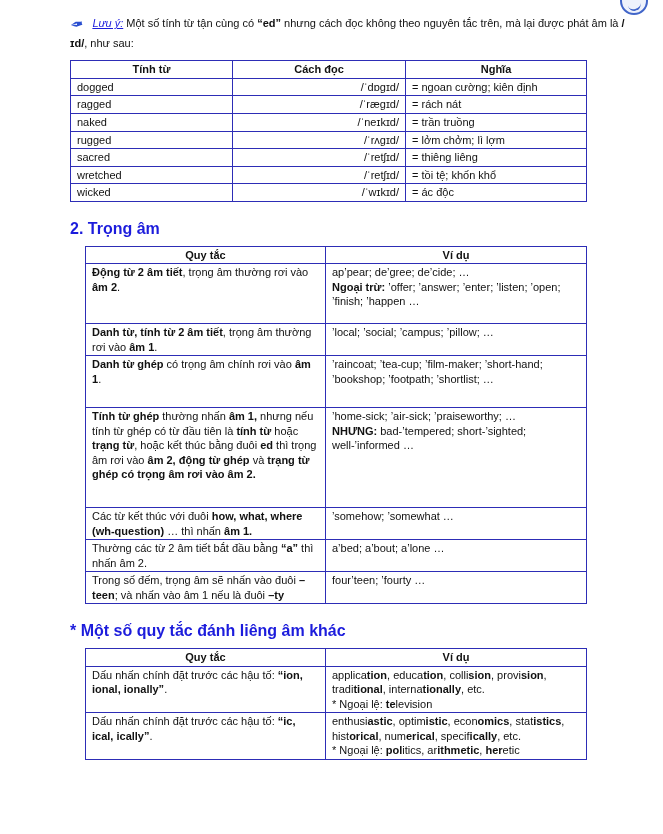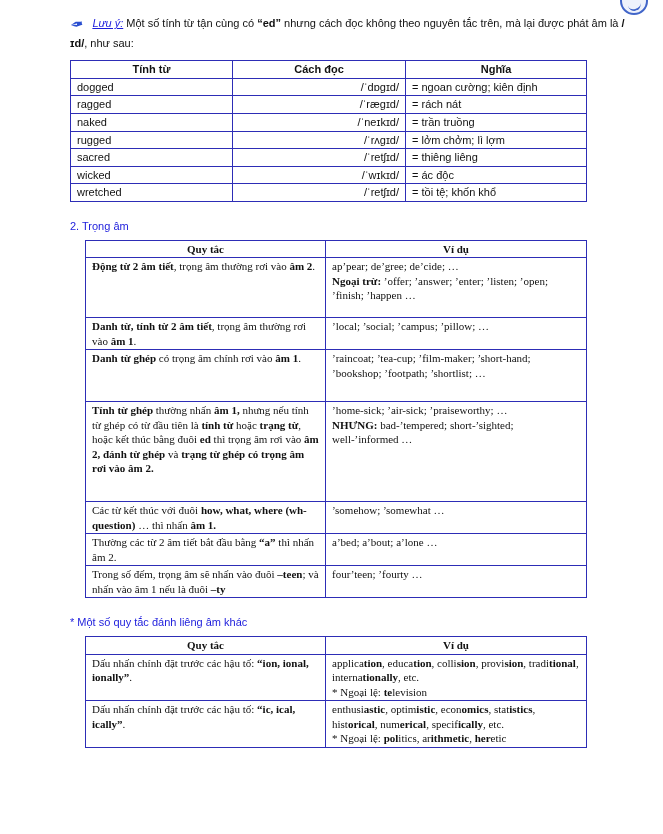--- a/index.html
+++ b/index.html
@@ -30,24 +30,24 @@
     border:1px solid var(--border);
     padding:1px 6px;vertical-align:top;line-height:1.32;text-align:left;
     overflow:hidden;
   }
   .tbl th{font-weight:bold;text-align:center;}
 
   .t1{margin:10px 0 0 70px;width:516px;}
   .t1 col.c0{width:162px;} .t1 col.c1{width:173px;} .t1 col.c2{width:181px;}
   .t1 td.center{text-align:right;}
 
-  .t2{margin:8px 0 12px 85px;width:501px;font-family:Liberation Serif, serif;}
+  .t2{margin:8px 0 12px 85px;width:501px;}
   .t2 col.cA{width:240px;} .t2 col.cB{width:261px;}
 
-  .section-title{color:var(--accent);font-weight:normal;font-size:11px;margin:18px 8px 0 70px;}
+  .section-title{color:var(--accent);font-weight:bold;font-size:16px;margin:18px 8px 0 70px;}
 
   tr.h60{height:60px;} tr.h52{height:52px;} tr.h100{height:100px;}
 
   .corner{
     position:absolute;top:-13px;right:15px;width:28px;height:28px;
     border:2px solid #4165c9;border-radius:50%;background:#eef2fc;
   }
   .corner::after{
     content:"";position:absolute;left:6px;top:12px;width:13px;height:8px;
     border-bottom:2px solid #4165c9;border-radius:0 0 9px 9px;
@@ -98,28 +98,28 @@
         <td>rugged</td>
         <td class="center">/ˈrʌgɪd/</td>
         <td>= lởm chởm; lì lợm</td>
       </tr>
       <tr>
         <td>sacred</td>
         <td class="center">/ˈretʃɪd/</td>
         <td>= thiêng liêng</td>
       </tr>
       <tr>
+        <td>wretched</td>
+        <td class="center">/ˈretʃɪd/</td>
+        <td>= tồi tệ; khốn khổ</td>
+      </tr>
+      <tr>
         <td>wicked</td>
         <td class="center">/ˈwɪkɪd/</td>
         <td>= ác độc</td>
-      </tr>
-      <tr>
-        <td>wretched</td>
-        <td class="center">/ˈretʃɪd/</td>
-        <td>= tồi tệ; khốn khổ</td>
       </tr>
     </tbody>
   </table>
 
   <h3 class="section-title">2. Trọng âm</h3>
 
   <table class="tbl t2">
     <colgroup>
         <col class="cA">
         <col class="cB">
@@ -137,21 +137,21 @@
       </tr>
       <tr>
         <td><b>Danh từ, tính từ 2 âm tiết</b>, trọng âm thường rơi vào <b>âm 1</b>.</td>
         <td>’local; ’social; ’campus; ’pillow; …</td>
       </tr>
       <tr class="h52">
         <td><b>Danh từ ghép</b> có trọng âm chính rơi vào <b>âm 1</b>.</td>
         <td>’raincoat; ’tea-cup; ’film-maker; ’short-hand; ’bookshop; ’footpath; ’shortlist; …</td>
       </tr>
       <tr class="h100">
-        <td><b>Tính từ ghép</b> thường nhấn <b>âm 1,</b> nhưng nếu tính từ ghép có từ đầu tiên là <b>tính từ</b> hoặc <b>trạng từ</b>, hoặc kết thúc bằng đuôi <b>ed</b> thì trọng âm rơi vào <b>âm 2, đánh từ ghép</b> và <b>trạng từ ghép có trọng âm rơi vào âm 2.</b></td>
+        <td><b>Tính từ ghép</b> thường nhấn <b>âm 1,</b> nhưng nếu tính từ ghép có từ đầu tiên là <b>tính từ</b> hoặc <b>trạng từ</b>, hoặc kết thúc bằng đuôi <b>ed</b> thì trọng âm rơi vào <b>âm 2, động từ ghép</b> và <b>trạng từ ghép có trọng âm rơi vào âm 2.</b></td>
         <td>’home-sick; ’air-sick; ’praiseworthy; …<br><b>NHƯNG:</b> bad-’tempered; short-’sighted; well-’informed …</td>
       </tr>
       <tr>
         <td>Các từ kết thúc với đuôi <b>how, what, where (wh-question)</b> … thì nhấn <b>âm 1.</b></td>
         <td>’somehow; ’somewhat …</td>
       </tr>
       <tr>
         <td>Thường các từ 2 âm tiết bắt đầu bằng <b>“a”</b> thì nhấn âm 2.</td>
         <td>a’bed; a’bout; a’lone …</td>
       </tr>

